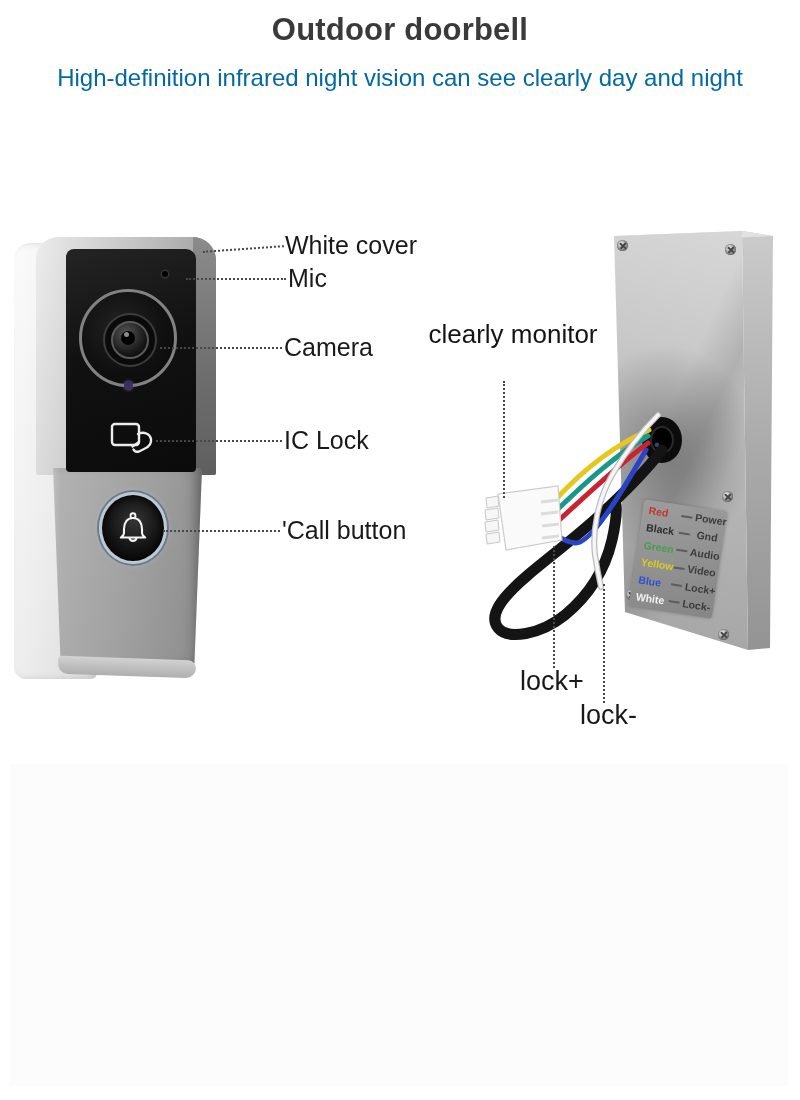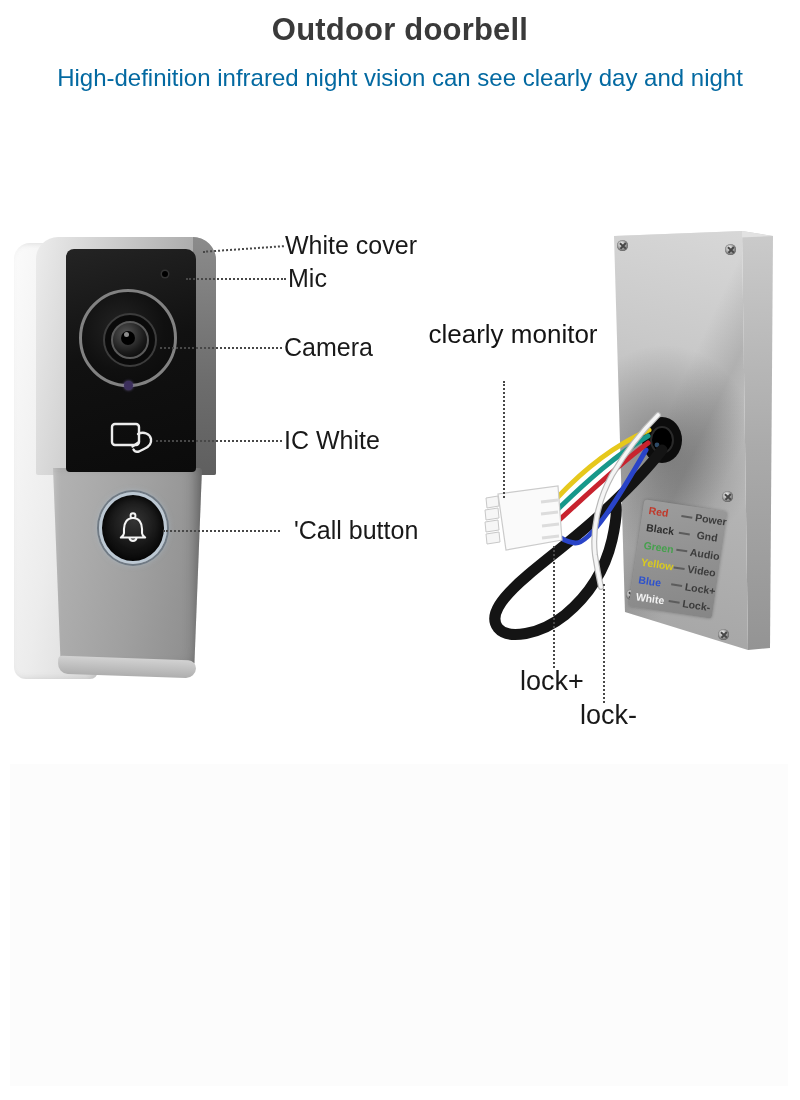--- a/index.html
+++ b/index.html
@@ -116,22 +116,22 @@
 
   <div class="abs leader-h" style="left:203px;top:248px;width:81px;transform:rotate(-4deg);"></div>
   <div class="abs leader-h" style="left:186px;top:278px;width:100px;"></div>
   <div class="abs leader-h" style="left:160px;top:347px;width:122px;"></div>
   <div class="abs leader-h" style="left:156px;top:440px;width:126px;"></div>
   <div class="abs leader-h" style="left:163px;top:530px;width:117px;"></div>
 
   <div class="abs callout" style="left:285px;top:231px;">White cover</div>
   <div class="abs callout" style="left:288px;top:264px;">Mic</div>
   <div class="abs callout" style="left:284px;top:333px;">Camera</div>
-  <div class="abs callout" style="left:284px;top:426px;">IC White</div>
-  <div class="abs callout" style="left:294px;top:516px;">'Call button</div>
+  <div class="abs callout" style="left:284px;top:426px;">IC Lock</div>
+  <div class="abs callout" style="left:282px;top:516px;">'Call button</div>
 
   <div class="abs backbox">
     <div class="abs box-side"></div>
     <div class="abs box-top"></div>
     <div class="abs box-front"></div>
     <div class="abs screw" style="left:7px;top:15px;">
         <i></i>
         <b></b>
       </div>
     <div class="abs screw" style="left:115px;top:19px;">

